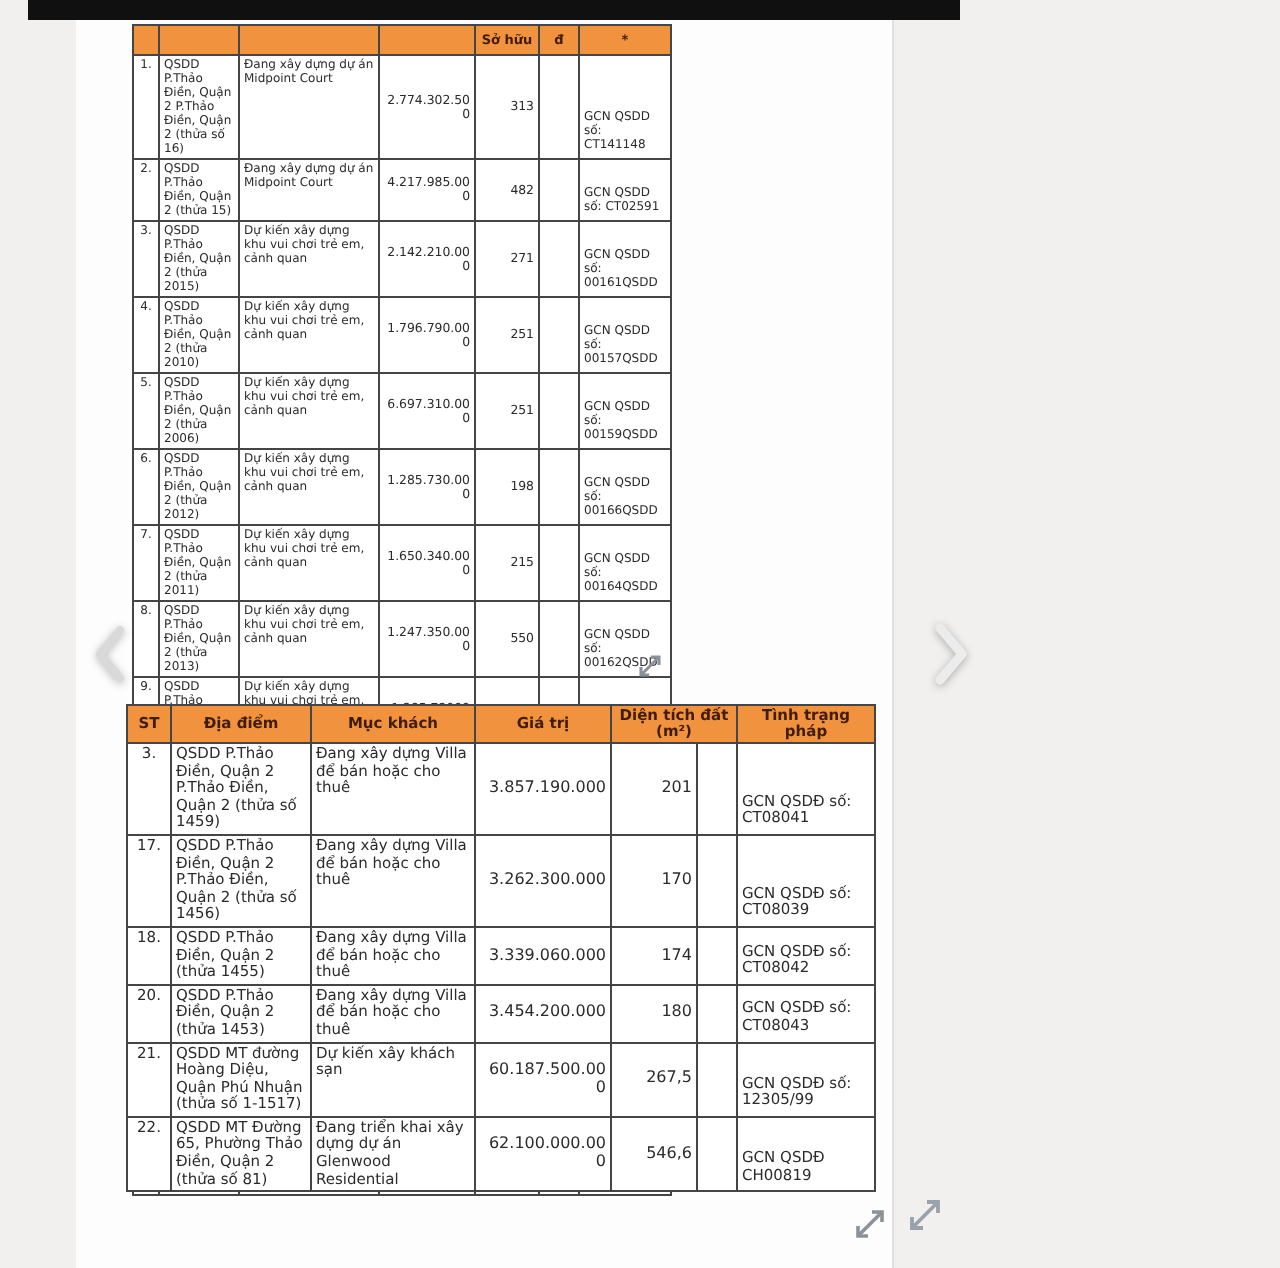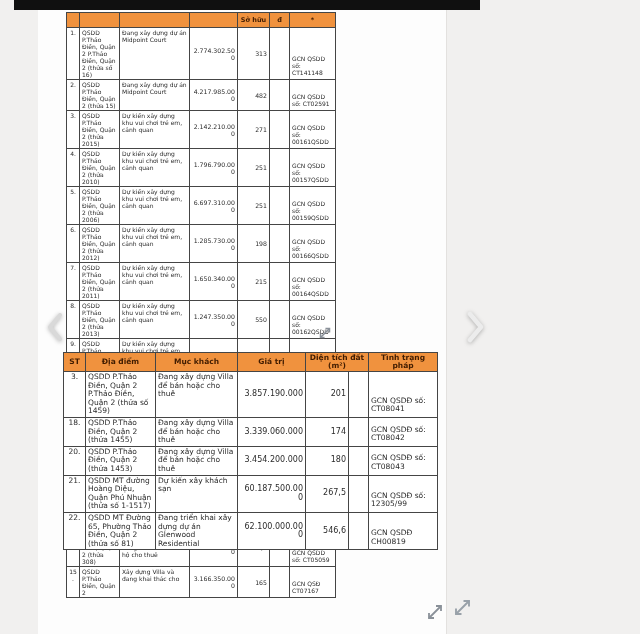--- a/index.html
+++ b/index.html
@@ -246,20 +246,29 @@
       <tr>
         <td class="c0">3.</td>
         <td class="c1">QSDD P.Thảo Điền, Quận 2 P.Thảo Điền, Quận 2 (thửa số 1459)</td>
         <td class="c2">Đang xây dựng Villa để bán hoặc cho thuê</td>
         <td class="c3">3.857.190.000</td>
         <td class="c4">201</td>
         <td class="c5"></td>
         <td class="c6">GCN QSDĐ số: CT08041</td>
       </tr>
       <tr>
+        <td class="c0">17.</td>
+        <td class="c1">QSDD P.Thảo Điền, Quận 2 P.Thảo Điền, Quận 2 (thửa số 1456)</td>
+        <td class="c2">Đang xây dựng Villa để bán hoặc cho thuê</td>
+        <td class="c3">3.262.300.000</td>
+        <td class="c4">170</td>
+        <td class="c5"></td>
+        <td class="c6">GCN QSDĐ số: CT08039</td>
+      </tr>
+      <tr>
         <td class="c0">18.</td>
         <td class="c1">QSDD P.Thảo Điền, Quận 2 (thửa 1455)</td>
         <td class="c2">Đang xây dựng Villa để bán hoặc cho thuê</td>
         <td class="c3">3.339.060.000</td>
         <td class="c4">174</td>
         <td class="c5"></td>
         <td class="c6">GCN QSDĐ số: CT08042</td>
       </tr>
       <tr>
         <td class="c0">20.</td>

